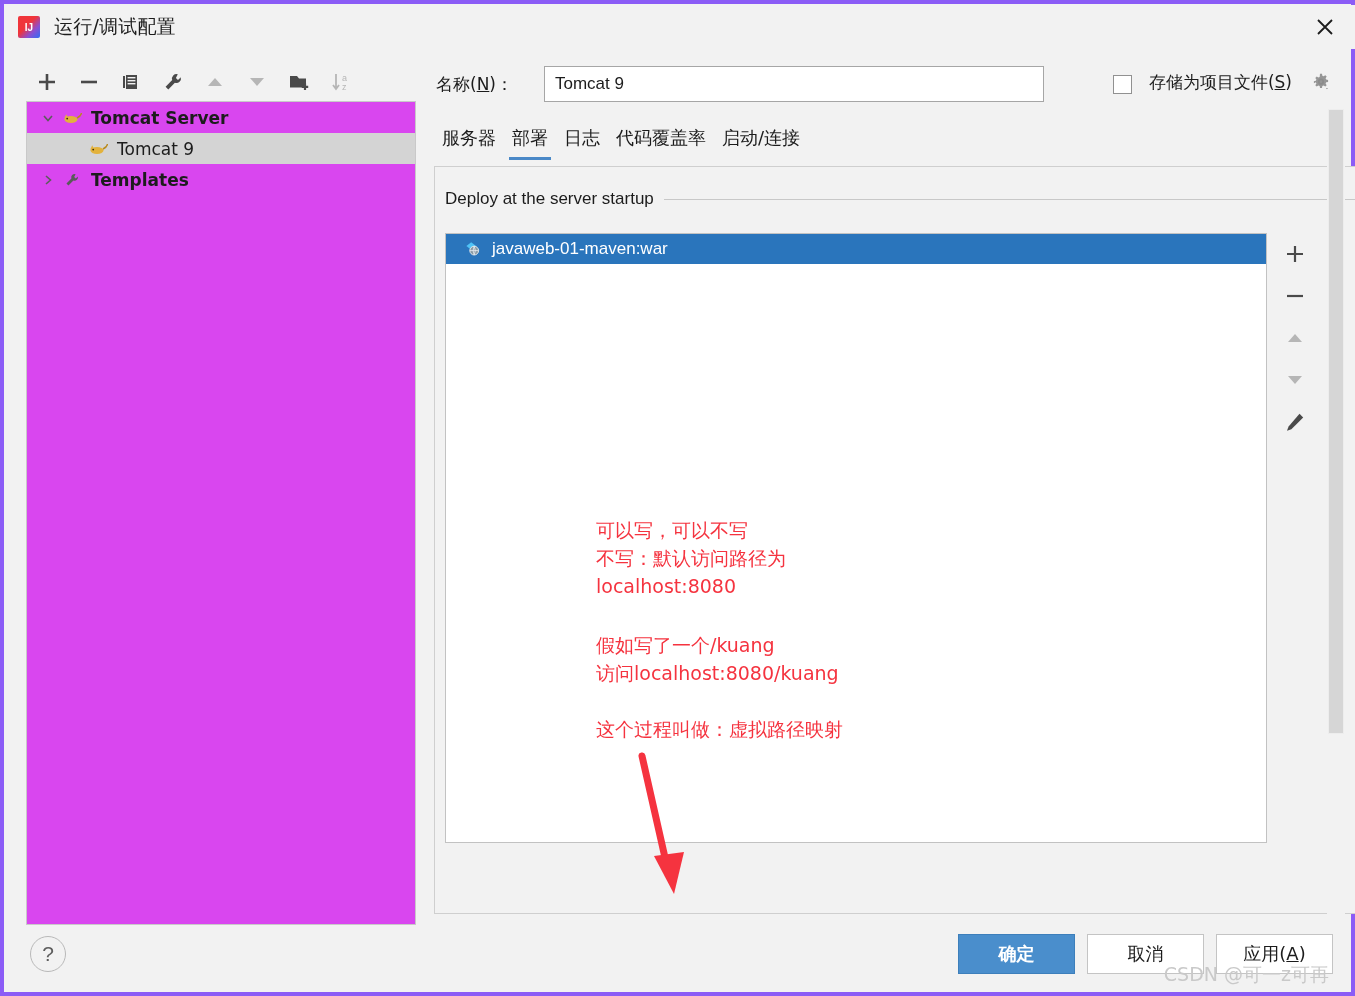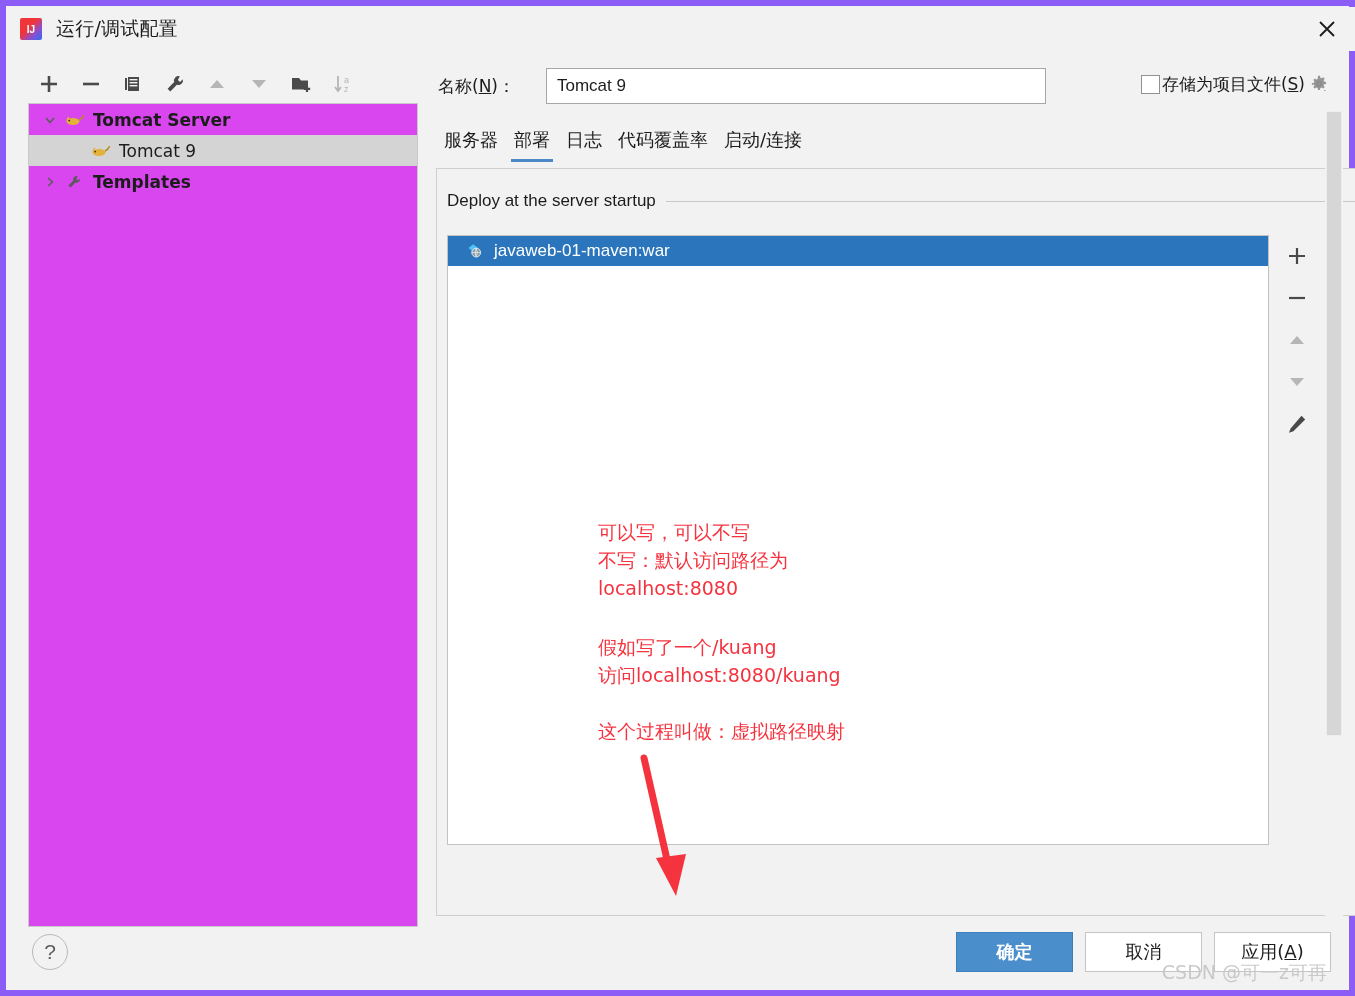--- a/index.html
+++ b/index.html
@@ -19,21 +19,21 @@
     background: #f2f2f2;
     box-sizing: border-box;
   }
 
   
   .win-frame {
     position: absolute;
     left: 0; top: 0;
     width: 1355px; height: 996px;
     box-sizing: border-box;
-    border: 6px solid #8b5cf6;
+    border: 4px solid #8b5cf6;
     background: #f2f2f2;
   }
   .titlebar {
     position: absolute;
     left: 1px; top: 1px;
     width: 1353px; height: 44px;
     background: #f2f2f2;
     display: flex;
     align-items: center;
   }
@@ -160,22 +160,22 @@
     color: #1c1c1c;
     padding: 0 10px;
     font-family: "Liberation Sans", sans-serif;
     outline: none;
   }
 
   .store-row {
     position: absolute;
     right: 18px; top: 66px;
     display: flex;
-    align-items: center;
-    gap: 2px;
+    align-items: flex-end;
+    gap: 17px;
   }
   .cbox {
     width: 19px; height: 19px;
     border: 1px solid #919191;
     background: #fff;
     box-sizing: border-box;
     cursor: pointer;
     flex: none;
   }
   .store-label {

